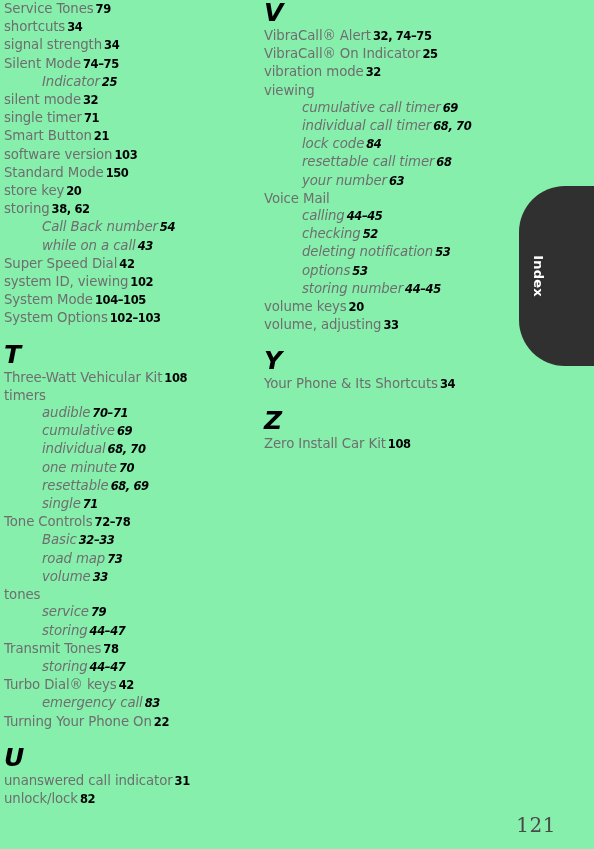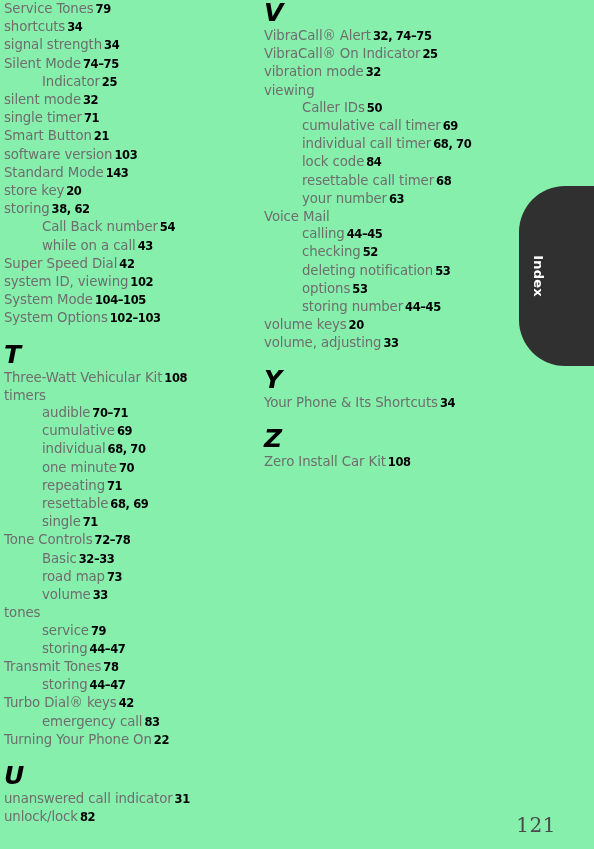--- a/index.html
+++ b/index.html
@@ -36,21 +36,21 @@
   }
   .letter.first { margin-top: 0; }
 
   .entry {
     font-size: 13.3px;
     color: #6e6e6e;
     line-height: 17.2px;
     white-space: nowrap;
     letter-spacing: -0.1px;
   }
-  .entry.lvl1 { padding-left: 38px; }
+  .entry.lvl1 { padding-left: 38px; font-style: italic; }
 
   .entry .num {
     font-weight: bold;
     color: #000000;
     font-size: 11.5px;
     letter-spacing: -0.4px;
     margin-left: 2px;
   }
 
   
@@ -97,37 +97,36 @@
   <div class="column col-left">
       <div class="entry"><span>Service Tones</span><span class="num">79</span></div>
       <div class="entry"><span>shortcuts</span><span class="num">34</span></div>
       <div class="entry"><span>signal strength</span><span class="num">34</span></div>
       <div class="entry"><span>Silent Mode</span><span class="num">74–75</span></div>
       <div class="entry lvl1"><span>Indicator</span><span class="num">25</span></div>
       <div class="entry"><span>silent mode</span><span class="num">32</span></div>
       <div class="entry"><span>single timer</span><span class="num">71</span></div>
       <div class="entry"><span>Smart Button</span><span class="num">21</span></div>
       <div class="entry"><span>software version</span><span class="num">103</span></div>
-      <div class="entry"><span>Standard Mode</span><span class="num">143</span></div>
+      <div class="entry"><span>Standard Mode</span><span class="num">150</span></div>
       <div class="entry"><span>store key</span><span class="num">20</span></div>
       <div class="entry"><span>storing</span><span class="num">38, 62</span></div>
       <div class="entry lvl1"><span>Call Back number</span><span class="num">54</span></div>
       <div class="entry lvl1"><span>while on a call</span><span class="num">43</span></div>
       <div class="entry"><span>Super Speed Dial</span><span class="num">42</span></div>
       <div class="entry"><span>system ID, viewing</span><span class="num">102</span></div>
       <div class="entry"><span>System Mode</span><span class="num">104–105</span></div>
       <div class="entry"><span>System Options</span><span class="num">102–103</span></div>
       <div class="letter">T</div>
       <div class="entry"><span>Three-Watt Vehicular Kit</span><span class="num">108</span></div>
       <div class="entry"><span>timers</span></div>
       <div class="entry lvl1"><span>audible</span><span class="num">70–71</span></div>
       <div class="entry lvl1"><span>cumulative</span><span class="num">69</span></div>
       <div class="entry lvl1"><span>individual</span><span class="num">68, 70</span></div>
       <div class="entry lvl1"><span>one minute</span><span class="num">70</span></div>
-      <div class="entry lvl1"><span>repeating</span><span class="num">71</span></div>
       <div class="entry lvl1"><span>resettable</span><span class="num">68, 69</span></div>
       <div class="entry lvl1"><span>single</span><span class="num">71</span></div>
       <div class="entry"><span>Tone Controls</span><span class="num">72–78</span></div>
       <div class="entry lvl1"><span>Basic</span><span class="num">32–33</span></div>
       <div class="entry lvl1"><span>road map</span><span class="num">73</span></div>
       <div class="entry lvl1"><span>volume</span><span class="num">33</span></div>
       <div class="entry"><span>tones</span></div>
       <div class="entry lvl1"><span>service</span><span class="num">79</span></div>
       <div class="entry lvl1"><span>storing</span><span class="num">44–47</span></div>
       <div class="entry"><span>Transmit Tones</span><span class="num">78</span></div>
@@ -138,21 +137,20 @@
       <div class="letter">U</div>
       <div class="entry"><span>unanswered call indicator</span><span class="num">31</span></div>
       <div class="entry"><span>unlock/lock</span><span class="num">82</span></div>
     </div>
   <div class="column col-right">
       <div class="letter first">V</div>
       <div class="entry"><span>VibraCall® Alert</span><span class="num">32, 74–75</span></div>
       <div class="entry"><span>VibraCall® On Indicator</span><span class="num">25</span></div>
       <div class="entry"><span>vibration mode</span><span class="num">32</span></div>
       <div class="entry"><span>viewing</span></div>
-      <div class="entry lvl1"><span>Caller IDs</span><span class="num">50</span></div>
       <div class="entry lvl1"><span>cumulative call timer</span><span class="num">69</span></div>
       <div class="entry lvl1"><span>individual call timer</span><span class="num">68, 70</span></div>
       <div class="entry lvl1"><span>lock code</span><span class="num">84</span></div>
       <div class="entry lvl1"><span>resettable call timer</span><span class="num">68</span></div>
       <div class="entry lvl1"><span>your number</span><span class="num">63</span></div>
       <div class="entry"><span>Voice Mail</span></div>
       <div class="entry lvl1"><span>calling</span><span class="num">44–45</span></div>
       <div class="entry lvl1"><span>checking</span><span class="num">52</span></div>
       <div class="entry lvl1"><span>deleting notification</span><span class="num">53</span></div>
       <div class="entry lvl1"><span>options</span><span class="num">53</span></div>

